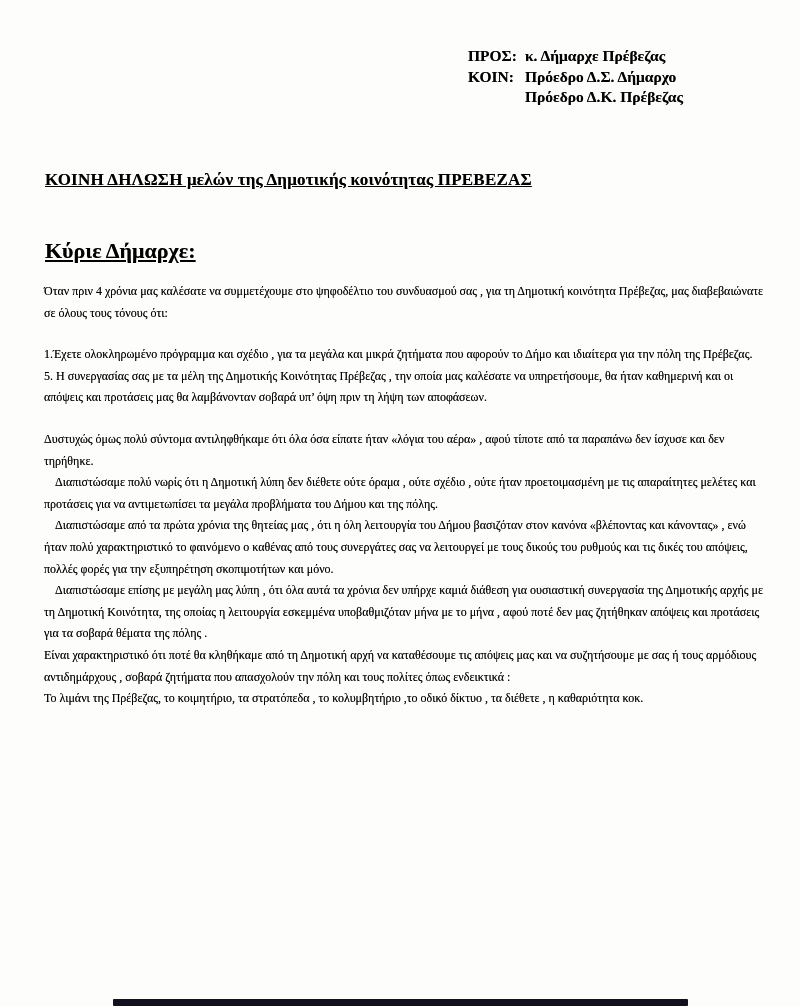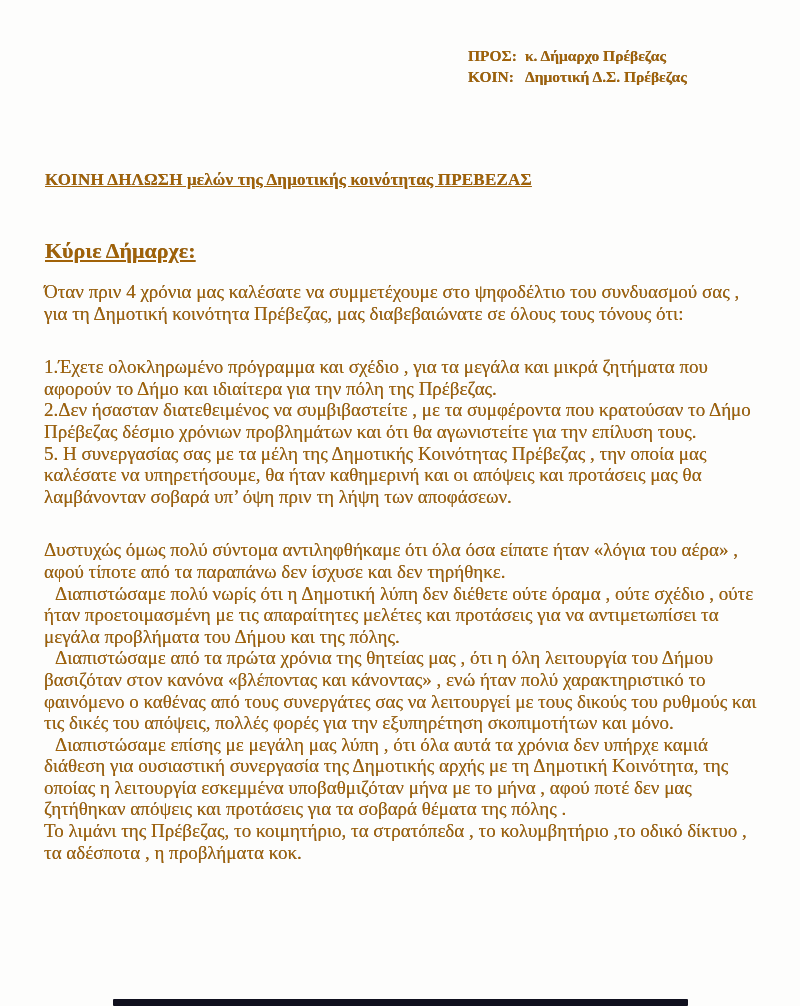--- a/index.html
+++ b/index.html
@@ -2,21 +2,21 @@
 <html lang="el"><head>
 <meta charset="utf-8">
 <style>
   html,body{margin:0;padding:0;background:#e8e8e8;}
   .page{
     position:relative;
     width:800px;height:1006px;
     margin:0 auto;
     background:#fdfdfc;
     font-family:"Liberation Serif","DejaVu Serif",serif;
-    color:#a16207;
+    color:#000000;
     overflow:hidden;
   }
   
   .page *{text-shadow:0 0 0.4px rgba(20,20,20,0.55);}
 
   .recipients{
     position:absolute;top:46px;left:468px;
     font-size:15.5px;line-height:20.5px;font-weight:bold;
   }
   .recipient-row{display:flex;}
@@ -32,62 +32,63 @@
     white-space:nowrap;
   }
   .salutation{
     position:absolute;top:238px;left:45px;
     font-size:22px;font-weight:bold;
     text-decoration:underline;
     text-align:right;
   }
   .body-text{
     position:absolute;top:281px;left:44px;width:722px;
-    font-size:19px;line-height:21.6px;
+    font-size:12px;line-height:21.6px;
     text-align:left;
   }
   .body-text p{margin:0;}
-  .body-text p.gap{margin-top:32px;}
+  .body-text p.gap{margin-top:20px;}
   .body-text p.indent{text-indent:11px;}
 
   .scan-bar{
     position:absolute;bottom:0;left:113px;width:575px;height:7px;
     background:#10101e;border-radius:1px;
   }
 </style>
 </head>
 <body>
 
 <div class="page">
 
   <div class="recipients">
     <div class="recipient-row">
       <span class="recipient-label">ΠΡΟΣ:</span>
-      <span class="recipient-text">κ. Δήμαρχο Πρέβεζας</span>
+      <span class="recipient-text">κ. Δήμαρχε Πρέβεζας</span>
     </div>
     <div class="recipient-row">
       <span class="recipient-label">ΚΟΙΝ:</span>
-      <span class="recipient-text">Δημοτική Δ.Σ. Πρέβεζας</span>
+      <span class="recipient-text">Πρόεδρο Δ.Σ. Δήμαρχο</span>
     </div>
     <div class="recipient-row indent-sm">
       <span class="recipient-label"></span>
+      <span class="recipient-text">Πρόεδρο Δ.Κ. Πρέβεζας</span>
     </div>
   </div>
 
   <div class="doc-title">ΚΟΙΝΗ ΔΗΛΩΣΗ  μελών της Δημοτικής κοινότητας ΠΡΕΒΕΖΑΣ</div>
 
   <div class="salutation">Κύριε Δήμαρχε:</div>
 
   <div class="body-text">
     <p>Όταν πριν 4 χρόνια μας καλέσατε να συμμετέχουμε στο ψηφοδέλτιο του συνδυασμού σας , για τη Δημοτική κοινότητα Πρέβεζας, μας διαβεβαιώνατε σε όλους τους τόνους ότι:</p>
     <p class="gap">1.Έχετε ολοκληρωμένο πρόγραμμα και σχέδιο , για τα μεγάλα και μικρά  ζητήματα που αφορούν το Δήμο και ιδιαίτερα για την πόλη της Πρέβεζας.</p>
-    <p>2.Δεν ήσασταν διατεθειμένος να συμβιβαστείτε  , με  τα συμφέροντα που κρατούσαν το Δήμο Πρέβεζας  δέσμιο χρόνιων προβλημάτων και ότι θα αγωνιστείτε για την επίλυση τους.</p>
     <p>5. Η συνεργασίας σας με τα μέλη της Δημοτικής Κοινότητας Πρέβεζας , την οποία μας καλέσατε  να υπηρετήσουμε, θα ήταν καθημερινή και οι απόψεις και προτάσεις μας θα λαμβάνονταν σοβαρά υπ’ όψη πριν τη λήψη των αποφάσεων.</p>
     <p class="gap">Δυστυχώς όμως πολύ σύντομα αντιληφθήκαμε  ότι  όλα όσα είπατε  ήταν «λόγια του αέρα» , αφού  τίποτε από τα παραπάνω δεν ίσχυσε και δεν τηρήθηκε.</p>
     <p class="indent">Διαπιστώσαμε πολύ νωρίς ότι η Δημοτική λύπη δεν διέθετε ούτε όραμα , ούτε  σχέδιο , ούτε ήταν προετοιμασμένη με τις απαραίτητες μελέτες και προτάσεις για να αντιμετωπίσει τα μεγάλα προβλήματα του Δήμου και της πόλης.</p>
     <p class="indent">Διαπιστώσαμε από τα πρώτα χρόνια της θητείας μας , ότι η όλη λειτουργία του Δήμου βασιζόταν στον κανόνα «βλέποντας και κάνοντας» , ενώ ήταν πολύ χαρακτηριστικό το φαινόμενο ο καθένας  από τους συνεργάτες σας να λειτουργεί με τους δικούς του ρυθμούς και τις δικές του απόψεις, πολλές φορές για την εξυπηρέτηση σκοπιμοτήτων και μόνο.</p>
     <p class="indent">Διαπιστώσαμε  επίσης με μεγάλη μας λύπη , ότι όλα αυτά τα χρόνια δεν υπήρχε καμιά διάθεση για  ουσιαστική συνεργασία της Δημοτικής αρχής με τη Δημοτική Κοινότητα, της οποίας η λειτουργία εσκεμμένα υποβαθμιζόταν μήνα με το μήνα  , αφού ποτέ δεν μας ζητήθηκαν  απόψεις και προτάσεις για τα σοβαρά θέματα της πόλης .</p>
-    <p>Το λιμάνι της Πρέβεζας, το κοιμητήριο, τα στρατόπεδα , το κολυμβητήριο ,το οδικό δίκτυο , τα αδέσποτα , η προβλήματα κοκ.</p>
+    <p>Είναι χαρακτηριστικό ότι ποτέ θα κληθήκαμε από τη Δημοτική αρχή να καταθέσουμε τις απόψεις μας και να συζητήσουμε  με σας ή τους αρμόδιους αντιδημάρχους , σοβαρά ζητήματα που απασχολούν την πόλη και τους πολίτες  όπως  ενδεικτικά :</p>
+    <p>Το λιμάνι της Πρέβεζας, το κοιμητήριο, τα στρατόπεδα , το κολυμβητήριο ,το οδικό δίκτυο , τα διέθετε , η καθαριότητα κοκ.</p>
   </div>
 
   <div class="scan-bar"></div>
 
 </div>
 
 </body></html>

